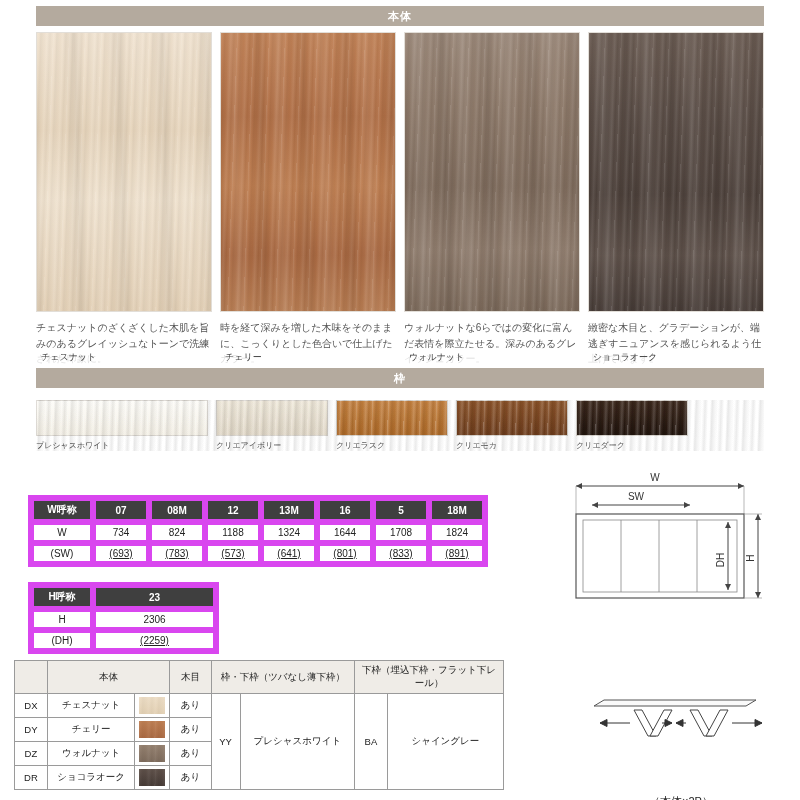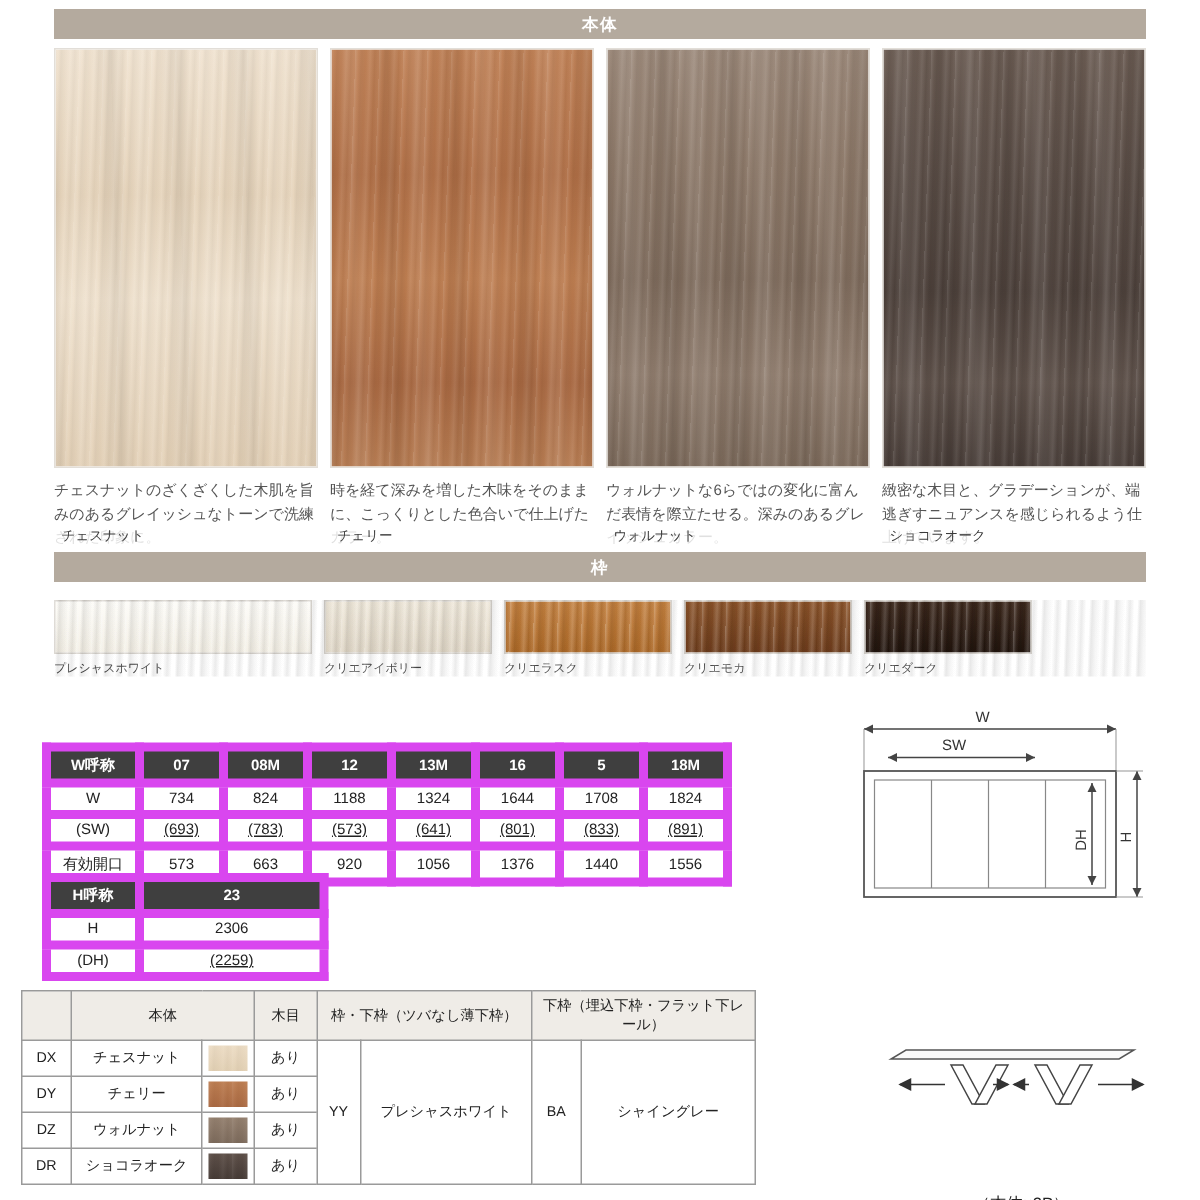--- a/index.html
+++ b/index.html
@@ -226,30 +226,20 @@
     <tr>
       <td class="lbl">(SW)</td>
       <td class="sub">(693)</td>
       <td class="sub">(783)</td>
       <td class="sub">(573)</td>
       <td class="sub">(641)</td>
       <td class="sub">(801)</td>
       <td class="sub">(833)</td>
       <td class="sub">(891)</td>
     </tr>
-    <tr>
-      <td class="lbl">有効開口</td>
-      <td>573</td>
-      <td>663</td>
-      <td>920</td>
-      <td>1056</td>
-      <td>1376</td>
-      <td>1440</td>
-      <td>1556</td>
-    </tr>
   </tbody>
     </table>
 
   <table class="sz" style="position:absolute; left:28px; top:582px; width:191px;">
     <tbody>
         <tr>
       <th class="hdr" style="width:62px;">H呼称</th>
       <th class="hdr">23</th>
     </tr>
     <tr>

